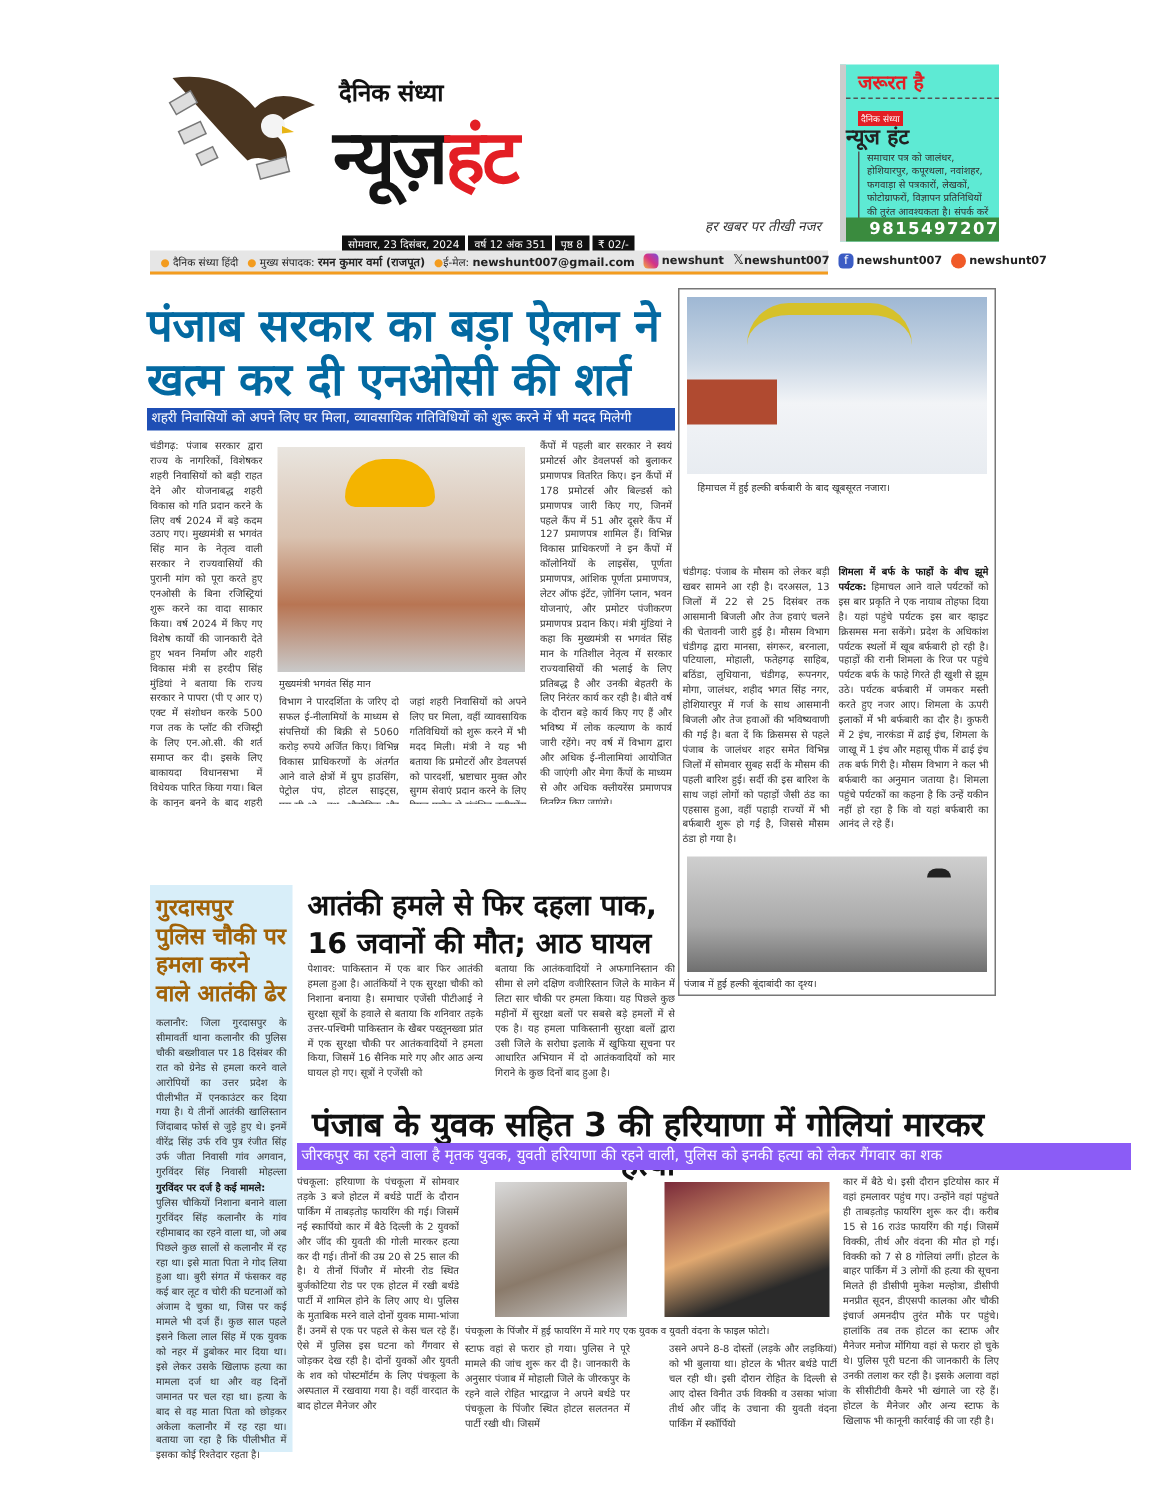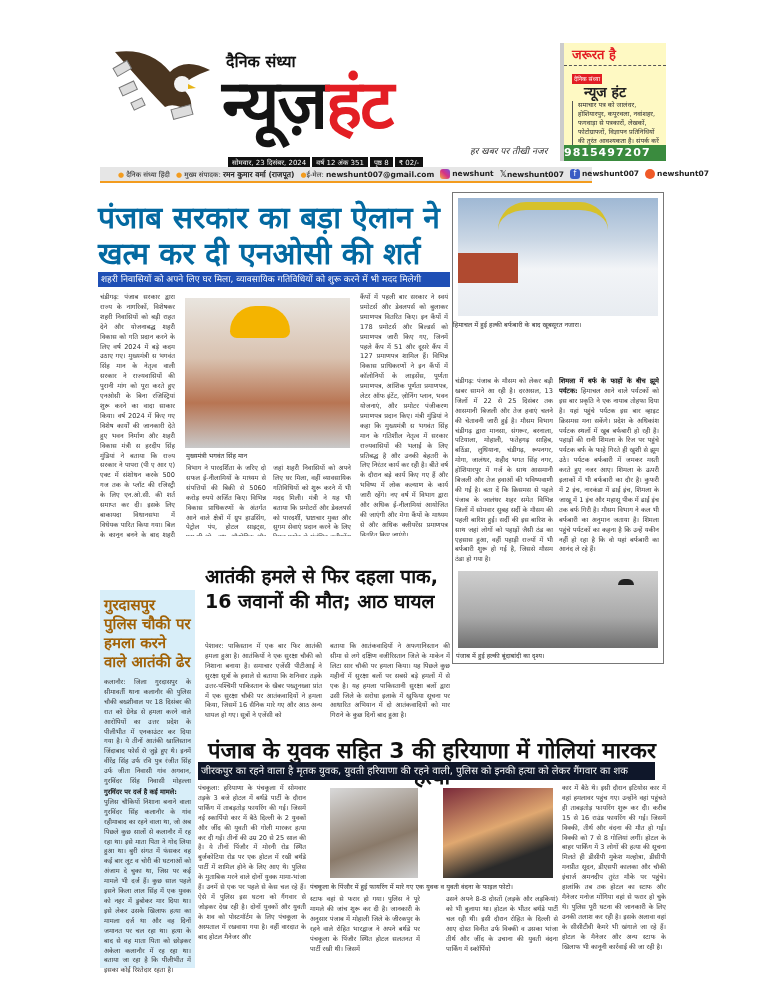--- a/index.html
+++ b/index.html
@@ -1,47 +1,47 @@
 <!DOCTYPE html>
 <html><head>
 <meta charset="utf-8">
 <style>
 *{box-sizing:border-box;margin:0;padding:0}
 body{width:768px;height:994px;background:#fff;font-family:"DejaVu Sans",sans-serif;position:relative;overflow:hidden;color:#222}
 .abs{position:absolute}
 .masthead .eagle{left:110px;top:42px;width:108px;height:90px}
 .brand-small{left:226px;top:50px;font-size:16px;font-weight:bold;color:#111}
-.brand-big{left:222px;top:62px;font-size:68px;font-weight:bold;line-height:86px;letter-spacing:-2px}
+.brand-big{left:222px;top:62px;font-size:50px;font-weight:bold;line-height:86px;letter-spacing:-2px}
 .brand-big .b{color:#141414}
 .brand-big .r{color:#e31e24}
 .tagline{left:470px;top:144px;font-size:9px;color:#333;font-style:italic}
 .metabar{left:228px;top:157px;height:12px;display:flex;gap:2px;font-size:7px;color:#fff}
 .metabar span{background:#111;padding:1px 4px;line-height:10px}
-.ad{left:560px;top:43px;width:106px;height:118px;border-left:4px solid #ccc;background:#fef9c3}
+.ad{left:560px;top:43px;width:106px;height:118px;border-left:4px solid #ccc;background:#5eead4}
 .ad .t{color:#e31e24;font-weight:bold;font-size:13px;padding:2px 8px;border-bottom:1px dashed #555}
 .ad .lbl{background:#e31e24;color:#fff;font-size:6px;display:inline-block;margin:3px 0 0 8px;padding:1px 2px}
-.ad .n{font-weight:bold;font-size:14px;margin-left:20px;line-height:14px}
+.ad .n{font-weight:bold;font-size:14px;margin-left:0;line-height:14px}
 .ad .d{font-size:6.5px;margin:2px 6px 0 8px;border-left:1px solid #555;padding-left:5px;line-height:9px;color:#333}
-.ad .ph{position:absolute;left:0;right:0;bottom:0;background:#3a8b3e;color:#fff;font-weight:bold;font-size:11px;text-align:left;height:16px;line-height:16px;letter-spacing:1px}
-.infobar{left:100px;top:167px;width:492px;height:16px;background:#e6e6e6;border-bottom:2px solid #f39c1f;display:flex;align-items:center;font-size:7px;gap:6px;padding-left:18px;white-space:nowrap}
+.ad .ph{position:absolute;left:0;right:0;bottom:0;background:#3a8b3e;color:#fff;font-weight:bold;font-size:11px;text-align:right;height:16px;line-height:16px;letter-spacing:1px}
+.infobar{left:100px;top:167px;width:452px;height:16px;background:#e6e6e6;border-bottom:2px solid #f39c1f;display:flex;align-items:center;font-size:7px;gap:6px;padding-left:7px;white-space:nowrap}
 .infobar .dot{color:#f39c1f}
 .infobar b{font-size:7.5px}
 .sicon{display:inline-block;width:10px;height:10px;border-radius:3px;vertical-align:middle;margin-right:2px}
 .h1{left:98px;top:200px;width:350px;font-size:30px;font-weight:bold;line-height:36px;color:#0369a1}
 .sub{left:98px;top:272px;width:352px;height:15px;background:#1f4fb5;color:#fff;font-size:9px;line-height:15px;padding-left:3px;white-space:nowrap;overflow:hidden}
 .col{font-size:6.6px;line-height:9.9px;color:#333;text-align:justify}
 .col b{color:#111}
 .photo{background:linear-gradient(135deg,#ddd,#999)}
 .cap{font-size:6.5px;color:#333}
 .rbox{left:452px;top:192px;width:212px;height:472px;border:1.5px solid #777}
 .h2{font-weight:bold;color:#111}
 .sidebox{left:100px;top:590px;width:95px;height:378px;background:#d8eef9}
 .sidebox .hd{font-size:15px;font-weight:bold;color:#a16207;line-height:19px;padding:6px 4px}
 .h3{left:98px;top:738px;width:568px;font-size:22px;font-weight:bold;color:#111;line-height:26px;text-align:center}
-.sub2{left:198px;top:762px;width:457px;height:18px;background:#0f172a;color:#fff;font-size:10px;line-height:18px;padding-left:3px;white-space:nowrap;overflow:hidden}
+.sub2{left:198px;top:762px;width:556px;height:18px;background:#8b5cf6;color:#fff;font-size:10px;line-height:18px;padding-left:3px;white-space:nowrap;overflow:hidden}
 </style>
 </head>
 <body>
 
 <div class="masthead">
   <svg class="abs eagle" viewBox="0 0 108 90">
     <path d="M5 10 Q40 5 60 30 Q75 15 100 28 Q80 35 70 45 Q85 55 80 70 Q65 60 55 65 Q40 50 5 10Z" fill="#4a3520"></path>
     <circle cx="72" cy="42" r="8" fill="#f4f4f4"></circle>
     <path d="M78 42 L86 46 L78 47Z" fill="#e7b416"></path>
     <rect x="4" y="22" width="16" height="9" fill="#ddd" stroke="#777" transform="rotate(-30 12 26)"></rect>
@@ -88,39 +88,39 @@
 <div class="abs cap" style="left:186px;top:451px">मुख्यमंत्री भगवंत सिंह मान</div>
 <div class="abs col" style="left:186px;top:464px;width:80px;height:72px;overflow:hidden">विभाग ने पारदर्शिता के जरिए दो सफल ई-नीलामियों के माध्यम से संपत्तियों की बिक्री से 5060 करोड़ रुपये अर्जित किए। विभिन्न विकास प्राधिकरणों के अंतर्गत आने वाले क्षेत्रों में ग्रुप हाउसिंग, पेट्रोल पंप, होटल साइट्स, एस.सी.ओ., बूथ, औद्योगिक और आवासीय प्लॉट्स की ई-नीलामी के माध्यम से अगस्त में 3000 करोड़ रुपये और अक्तूबर में 2060 करोड़ रुपये की आय हुई। इससे</div>
 <div class="abs col" style="left:273px;top:464px;width:78px;height:72px;overflow:hidden">जहां शहरी निवासियों को अपने लिए घर मिला, वहीं व्यावसायिक गतिविधियों को शुरू करने में भी मदद मिली। मंत्री ने यह भी बताया कि प्रमोटरों और डेवलपर्स को पारदर्शी, भ्रष्टाचार मुक्त और सुगम सेवाएं प्रदान करने के लिए रियल एस्टेट से संबंधित क्लीयरेंस प्रमाणपत्र जारी करने के उद्देश्य से अक्तूबर और दिसंबर में दो विशेष मेगा कैंप आयोजित किए गए। इन</div>
 <div class="abs col" style="left:360px;top:293px;width:88px;height:243px;overflow:hidden">कैंपों में पहली बार सरकार ने स्वयं प्रमोटर्स और डेवलपर्स को बुलाकर प्रमाणपत्र वितरित किए। इन कैंपों में 178 प्रमोटर्स और बिल्डर्स को प्रमाणपत्र जारी किए गए, जिनमें पहले कैंप में 51 और दूसरे कैंप में 127 प्रमाणपत्र शामिल हैं। विभिन्न विकास प्राधिकरणों ने इन कैंपों में कॉलोनियों के लाइसेंस, पूर्णता प्रमाणपत्र, आंशिक पूर्णता प्रमाणपत्र, लेटर ऑफ इंटेंट, ज़ोनिंग प्लान, भवन योजनाएं, और प्रमोटर पंजीकरण प्रमाणपत्र प्रदान किए। मंत्री मुंडियां ने कहा कि मुख्यमंत्री स भगवंत सिंह मान के गतिशील नेतृत्व में सरकार राज्यवासियों की भलाई के लिए प्रतिबद्ध है और उनकी बेहतरी के लिए निरंतर कार्य कर रही है। बीते वर्ष के दौरान बड़े कार्य किए गए हैं और भविष्य में लोक कल्याण के कार्य जारी रहेंगे। नए वर्ष में विभाग द्वारा और अधिक ई-नीलामियां आयोजित की जाएंगी और मेगा कैंपों के माध्यम से और अधिक क्लीयरेंस प्रमाणपत्र वितरित किए जाएंगे।</div>
 
 <div class="abs rbox">
   <div class="photo" style="position:absolute;left:5px;top:5px;width:200px;height:118px;background:linear-gradient(180deg,#9fb8d4 0%,#c9d6e4 35%,#f2f4f7 60%,#e8ecf1 100%)">
     <div style="position:absolute;left:40px;top:4px;width:110px;height:28px;border-radius:55px 55px 0 0;border-top:8px solid #d6c12a"></div>
     <div style="position:absolute;left:0;top:55px;width:60px;height:30px;background:#b04a30"></div>
   </div>
-  <div class="cap" style="position:absolute;left:0;top:127px">हिमाचल में हुई हल्की बर्फबारी के बाद खूबसूरत नजारा।</div>
+  <div class="cap" style="position:absolute;left:12px;top:127px">हिमाचल में हुई हल्की बर्फबारी के बाद खूबसूरत नजारा।</div>
   <div class="col" style="position:absolute;left:2px;top:184px;width:98px;height:186px;overflow:hidden">चंडीगढ़: पंजाब के मौसम को लेकर बड़ी खबर सामने आ रही है। दरअसल, 13 जिलों में 22 से 25 दिसंबर तक आसमानी बिजली और तेज हवाएं चलने की चेतावनी जारी हुई है। मौसम विभाग चंडीगढ़ द्वारा मानसा, संगरूर, बरनाला, पटियाला, मोहाली, फतेहगढ़ साहिब, बठिंडा, लुधियाना, चंडीगढ़, रूपनगर, मोगा, जालंधर, शहीद भगत सिंह नगर, होशियारपुर में गर्ज के साथ आसमानी बिजली और तेज हवाओं की भविष्यवाणी की गई है। बता दें कि क्रिसमस से पहले पंजाब के जालंधर शहर समेत विभिन्न जिलों में सोमवार सुबह सर्दी के मौसम की पहली बारिश हुई। सर्दी की इस बारिश के साथ जहां लोगों को पहाड़ों जैसी ठंड का एहसास हुआ, वहीं पहाड़ी राज्यों में भी बर्फबारी शुरू हो गई है, जिससे मौसम ठंडा हो गया है।</div>
   <div style="position:absolute;left:106px;top:184px;width:100px;height:186px;overflow:hidden" class="col">
     <b>शिमला में बर्फ के फाहों के बीच झूमे पर्यटक:</b> <span>हिमाचल आने वाले पर्यटकों को इस बार प्रकृति ने एक नायाब तोहफा दिया है। यहां पहुंचे पर्यटक इस बार व्हाइट क्रिसमस मना सकेंगे। प्रदेश के अधिकांश पर्यटक स्थलों में खूब बर्फबारी हो रही है। पहाड़ों की रानी शिमला के रिज पर पहुंचे पर्यटक बर्फ के फाहे गिरते ही खुशी से झूम उठे। पर्यटक बर्फबारी में जमकर मस्ती करते हुए नजर आए। शिमला के ऊपरी इलाकों में भी बर्फबारी का दौर है। कुफरी में 2 इंच, नारकंडा में ढाई इंच, शिमला के जाखू में 1 इंच और महासू पीक में ढाई इंच तक बर्फ गिरी है। मौसम विभाग ने कल भी बर्फबारी का अनुमान जताया है। शिमला पहुंचे पर्यटकों का कहना है कि उन्हें यकीन नहीं हो रहा है कि वो यहां बर्फबारी का आनंद ले रहे हैं।</span>
   </div>
   <div class="photo" style="position:absolute;left:5px;top:378px;width:200px;height:77px;background:linear-gradient(180deg,#cfcfcf 0%,#a9a9a9 60%,#6f6f6f 100%)">
     <div style="position:absolute;left:160px;top:8px;width:16px;height:6px;background:#222;border-radius:8px 8px 0 0"></div>
   </div>
   <div class="cap" style="position:absolute;left:3px;top:458px">पंजाब में हुई हल्की बूंदाबांदी का दृश्य।</div>
 </div>
 
 <div class="abs sidebox">
   <div class="hd">गुरदासपुर पुलिस चौकी पर हमला करने वाले आतंकी ढेर</div>
   <div class="col" style="padding:0 4px;height:108px;overflow:hidden">कलानौर: जिला गुरदासपुर के सीमावर्ती थाना कलानौर की पुलिस चौकी बख्शीवाल पर 18 दिसंबर की रात को ग्रेनेड से हमला करने वाले आरोपियों का उत्तर प्रदेश के पीलीभीत में एनकाउंटर कर दिया गया है। ये तीनों आतंकी खालिस्तान जिंदाबाद फोर्स से जुड़े हुए थे। इनमें वीरेंद्र सिंह उर्फ रवि पुत्र रंजीत सिंह उर्फ जीता निवासी गांव अगवान, गुरविंदर सिंह निवासी मोहल्ला कलानौर और जसप्रीत सिंह उर्फ प्रताप सिंह निवासी गांव निक्का शहूर शामिल हैं।</div>
   <div class="col" style="padding:2px 4px 0"><b>गुरविंदर पर दर्ज है कई मामले:</b></div>
   <div class="col" style="padding:0 4px;height:180px;overflow:hidden">पुलिस चौकियों निशाना बनाने वाला गुरविंदर सिंह कलानौर के गांव रहीमाबाद का रहने वाला था, जो अब पिछले कुछ सालों से कलानौर में रह रहा था। इसे माता पिता ने गोद लिया हुआ था। बुरी संगत में फंसकर वह कई बार लूट व चोरी की घटनाओं को अंजाम दे चुका था, जिस पर कई मामले भी दर्ज हैं। कुछ साल पहले इसने किला लाल सिंह में एक युवक को नहर में डुबोकर मार दिया था। इसे लेकर उसके खिलाफ हत्या का मामला दर्ज था और वह दिनों जमानत पर चल रहा था। हत्या के बाद से वह माता पिता को छोड़कर अकेला कलानौर में रह रहा था। बताया जा रहा है कि पीलीभीत में इसका कोई रिश्तेदार रहता है।</div>
 </div>
 
-<div class="abs h2" style="left:205px;top:564px;width:245px;font-size:19px;line-height:25px">आतंकी हमले से फिर दहला पाक, 16 जवानों की मौत; आठ घायल</div>
+<div class="abs h2" style="left:205px;top:592px;width:245px;font-size:19px;line-height:25px">आतंकी हमले से फिर दहला पाक, 16 जवानों की मौत; आठ घायल</div>
 <div class="abs col" style="left:205px;top:642px;width:117px;height:86px;overflow:hidden">पेशावर: पाकिस्तान में एक बार फिर आतंकी हमला हुआ है। आतंकियों ने एक सुरक्षा चौकी को निशाना बनाया है। समाचार एजेंसी पीटीआई ने सुरक्षा सूत्रों के हवाले से बताया कि शनिवार तड़के उत्तर-पश्चिमी पाकिस्तान के खैबर पख्तूनख्वा प्रांत में एक सुरक्षा चौकी पर आतंकवादियों ने हमला किया, जिसमें 16 सैनिक मारे गए और आठ अन्य घायल हो गए। सूत्रों ने एजेंसी को</div>
 <div class="abs col" style="left:330px;top:642px;width:120px;height:86px;overflow:hidden">बताया कि आतंकवादियों ने अफगानिस्तान की सीमा से लगे दक्षिण वजीरिस्तान जिले के माकेन में लिटा सार चौकी पर हमला किया। यह पिछले कुछ महीनों में सुरक्षा बलों पर सबसे बड़े हमलों में से एक है। यह हमला पाकिस्तानी सुरक्षा बलों द्वारा उसी जिले के सरोघा इलाके में खुफिया सूचना पर आधारित अभियान में दो आतंकवादियों को मार गिराने के कुछ दिनों बाद हुआ है।</div>
 
 <div class="abs h3" style="left:198px;width:468px">पंजाब के युवक सहित 3 की हरियाणा में गोलियां मारकर हत्या</div>
 <div class="abs sub2">जीरकपुर का रहने वाला है मृतक युवक, युवती हरियाणा की रहने वाली, पुलिस को इनकी हत्या को लेकर गैंगवार का शक</div>
 <div class="abs col" style="left:198px;top:784px;width:108px;height:180px;overflow:hidden">पंचकूला: हरियाणा के पंचकूला में सोमवार तड़के 3 बजे होटल में बर्थडे पार्टी के दौरान पार्किंग में ताबड़तोड़ फायरिंग की गई। जिसमें नई स्कार्पियो कार में बैठे दिल्ली के 2 युवकों और जींद की युवती की गोली मारकर हत्या कर दी गई। तीनों की उम्र 20 से 25 साल की है। ये तीनों पिंजौर में मोरनी रोड स्थित बुर्जकोटिया रोड पर एक होटल में रखी बर्थडे पार्टी में शामिल होने के लिए आए थे। पुलिस के मुताबिक मरने वाले दोनों युवक मामा-भांजा हैं। उनमें से एक पर पहले से केस चल रहे हैं। ऐसे में पुलिस इस घटना को गैंगवार से जोड़कर देख रही है। दोनों युवकों और युवती के शव को पोस्टमॉर्टम के लिए पंचकूला के अस्पताल में रखवाया गया है। वहीं वारदात के बाद होटल मैनेजर और</div>
 <div class="abs photo" style="left:330px;top:788px;width:88px;height:90px;background:linear-gradient(160deg,#d9d9d9,#8a7a6a 60%,#ccc)"></div>
 <div class="abs photo" style="left:443px;top:788px;width:110px;height:90px;background:linear-gradient(160deg,#7a2a3a,#e0a870 45%,#2a2a2a 75%)"></div>
 <div class="abs cap" style="left:310px;top:882px;width:250px;white-space:nowrap;overflow:hidden">पंचकूला के पिंजौर में हुई फायरिंग में मारे गए एक युवक व युवती वंदना के फाइल फोटो।</div>
 <div class="abs col" style="left:310px;top:895px;width:110px;height:70px;overflow:hidden">स्टाफ वहां से फरार हो गया। पुलिस ने पूरे मामले की जांच शुरू कर दी है। जानकारी के अनुसार पंजाब में मोहाली जिले के जीरकपुर के रहने वाले रोहित भारद्वाज ने अपने बर्थडे पर पंचकूला के पिंजौर स्थित होटल सलतनत में पार्टी रखी थी। जिसमें</div>

